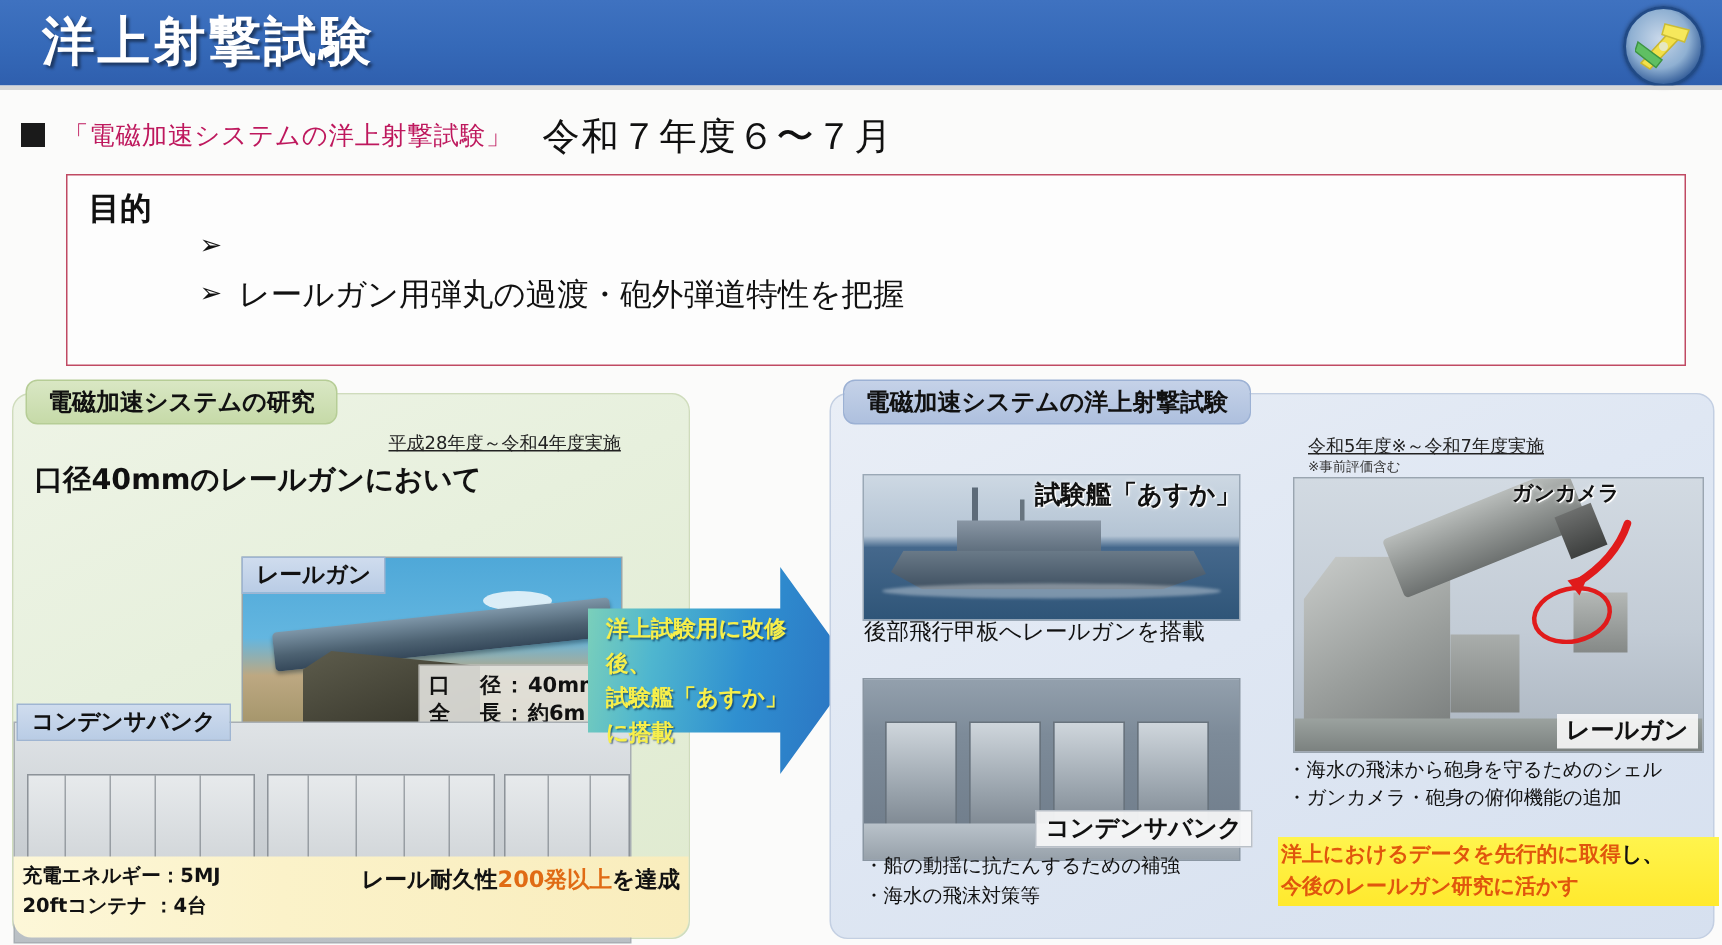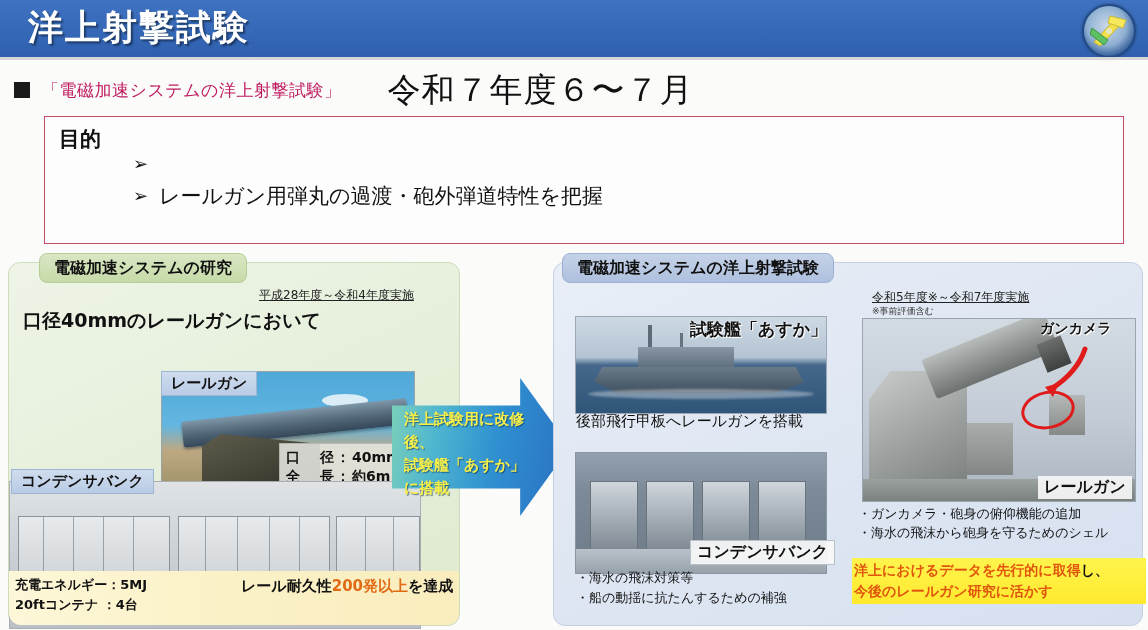--- a/index.html
+++ b/index.html
@@ -43,21 +43,21 @@
     display:flex;align-items:center;
   }
   .bullet-square{
     width:16px;height:16px;background:#1a1a1a;margin-right:12px;flex:0 0 auto;
   }
   .bullet-text{
     font-size:17px;color:#be185d;letter-spacing:.5px;white-space:nowrap;
     font-family:"DejaVu Sans","Liberation Sans",sans-serif;
   }
   .bullet-date{
-    font-size:33px;color:#111;margin-left:46px;letter-spacing:1px;white-space:nowrap;
+    font-size:25px;color:#111;margin-left:20px;letter-spacing:1px;white-space:nowrap;
     font-family:"DejaVu Sans","Liberation Sans",sans-serif;
   }
 
   
   .purpose-box{
     position:absolute;left:44px;top:116px;width:1078px;height:126px;
     border:1.5px solid #c04a63;background:#fdfdfd;
   }
   .purpose-label{
     position:absolute;left:14px;top:8px;font-size:21px;font-weight:bold;color:#111;
@@ -91,21 +91,21 @@
     left:553px;top:262px;width:588px;height:362px;
     background:linear-gradient(155deg,#e9eef6 0%,#dfe7f3 45%,#d6e0ef 100%);
     border:1px solid #c3cfe2;
   }
   .panel-tab{
     position:absolute;left:8px;top:-10px;height:28px;border-radius:8px;
     display:flex;align-items:center;padding:0 14px;
     font-size:16px;font-weight:bold;color:#111;white-space:nowrap;
     font-family:"DejaVu Sans","Liberation Sans",sans-serif;
   }
-  .tab-green{background:linear-gradient(180deg,#d9e7c4,#c6daa8);border:1px solid #b6cd96;margin-left:22px;}
+  .tab-green{background:linear-gradient(180deg,#d9e7c4,#c6daa8);border:1px solid #b6cd96;}
   .tab-blue{background:linear-gradient(180deg,#c5d2e8,#aec0de);border:1px solid #9cb1d4;}
   .panel-date{
     position:absolute;font-size:12px;color:#222;text-decoration:underline;white-space:nowrap;
     font-family:"DejaVu Sans","Liberation Sans",sans-serif;
   }
   .panel-note{
     position:absolute;font-size:9px;color:#333;white-space:nowrap;
     font-family:"DejaVu Sans","Liberation Sans",sans-serif;
   }
 
@@ -278,21 +278,21 @@
     background:linear-gradient(180deg,#9ba29f,#7b817f);
   }
   .red-ellipse{
     position:absolute;left:158px;top:72px;width:48px;height:32px;
     border:3px solid #e01b1b;border-radius:50%;transform:rotate(-12deg);
   }
   .red-arrow{
     position:absolute;left:176px;top:26px;width:52px;height:58px;
   }
   .gun-cam-label{
-    position:absolute;left:1040px;top:320px;font-size:14px;font-weight:bold;color:#111;
+    position:absolute;left:1008px;top:320px;font-size:14px;font-weight:bold;color:#111;
     white-space:nowrap;text-shadow:0 0 3px #fff,1px 1px 0 #fff;
     font-family:"DejaVu Sans","Liberation Sans",sans-serif;
   }
   .gun-label{
     position:absolute;left:1038px;top:476px;padding:1px 6px;
     font-size:16px;font-weight:bold;color:#111;background:rgba(248,248,248,.9);
     white-space:nowrap;font-family:"DejaVu Sans","Liberation Sans",sans-serif;
   }
   .gun-bullets{
     position:absolute;left:858px;top:504px;width:286px;
@@ -487,35 +487,35 @@
     <div class="gun-deck"></div>
     <div class="red-ellipse"></div>
     <svg class="red-arrow" viewBox="0 0 52 58">
       <path d="M46 4 C40 22, 28 34, 12 44" stroke="#e01b1b" stroke-width="5" fill="none" stroke-linecap="round"></path>
       <polygon points="14,52 6,42 20,38" fill="#e01b1b"></polygon>
     </svg>
   </div>
   <div class="gun-cam-label">ガンカメラ</div>
   <div class="gun-label">レールガン</div>
   <div class="gun-bullets">
+    <div>・海水の飛沫から砲身を守るためのシェル</div>
     <div>・ガンカメラ・砲身の俯仰機能の追加</div>
-    <div>・海水の飛沫から砲身を守るためのシェル</div>
   </div>
 
   <div class="photo photo-cb">
     <div class="cb-unit" style="left:14px;"></div>
     <div class="cb-unit" style="left:70px;"></div>
     <div class="cb-unit" style="left:126px;"></div>
     <div class="cb-unit" style="left:182px;"></div>
     <div class="cb-deck"></div>
   </div>
   <div class="cb-label">コンデンサバンク</div>
   <div class="cb-bullets">
+    <div>・船の動揺に抗たんするための補強</div>
     <div>・海水の飛沫対策等</div>
-    <div>・船の動揺に抗たんするための補強</div>
   </div>
 
   <div class="yellow-highlight">
     <div class="yh-line">
       <span>洋上におけるデータを先行的に取得</span><span class="dk">し、</span>
     </div>
     <div class="yh-line">今後のレールガン研究に活かす</div>
   </div>
 
 </div>

